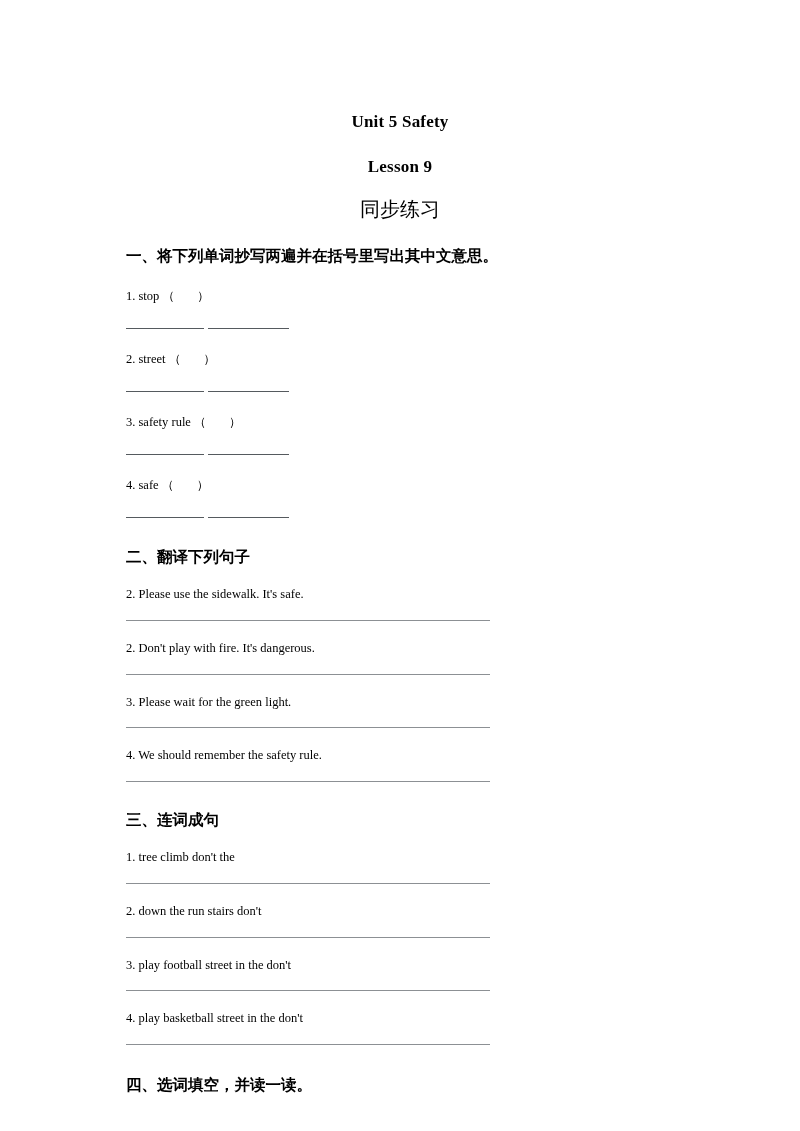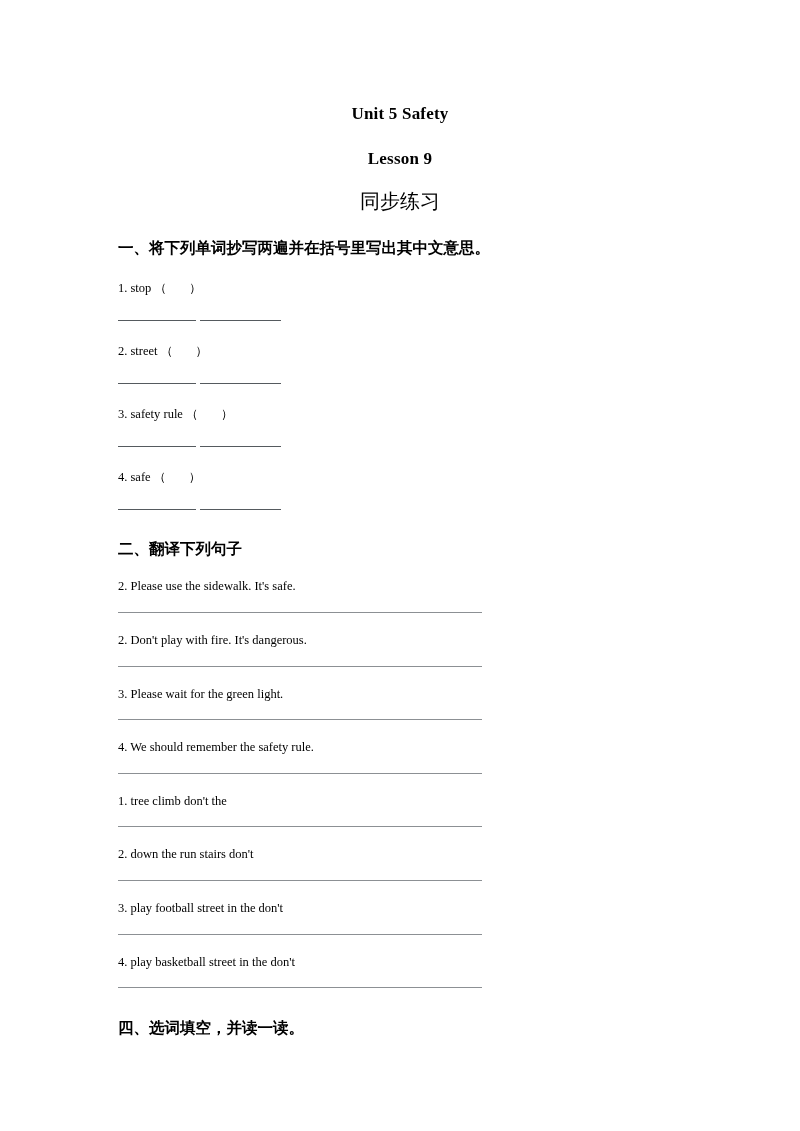--- a/index.html
+++ b/index.html
@@ -12,21 +12,21 @@
     height: 1131px;
     position: relative;
     font-family: "Liberation Serif", "DejaVu Serif", serif;
     color: #000000;
     overflow: hidden;
   }
 
   .page {
     position: absolute;
     inset: 0;
-    padding: 0;
+    padding: 8px;
   }
 
   
   .title-block {
     text-align: center;
     padding-top: 104px;
   }
   .doc-title {
     font-size: 17px;
     font-weight: bold;
@@ -156,20 +156,21 @@
 
     <div class="sent-item">2. Don't play with fire. It's dangerous.</div>
     <div class="answer-rule"></div>
 
     <div class="sent-item">3. Please wait for the green light.</div>
     <div class="answer-rule"></div>
 
     <div class="sent-item">4. We should remember the safety rule.</div>
     <div class="answer-rule"></div>
 
+    <div class="section-heading sec3">三、连词成句</div>
 
     <div class="sent-item">1. tree climb don't the</div>
     <div class="answer-rule"></div>
 
     <div class="sent-item">2. down the run stairs don't</div>
     <div class="answer-rule"></div>
 
     <div class="sent-item">3. play football street in the don't</div>
     <div class="answer-rule"></div>
 

